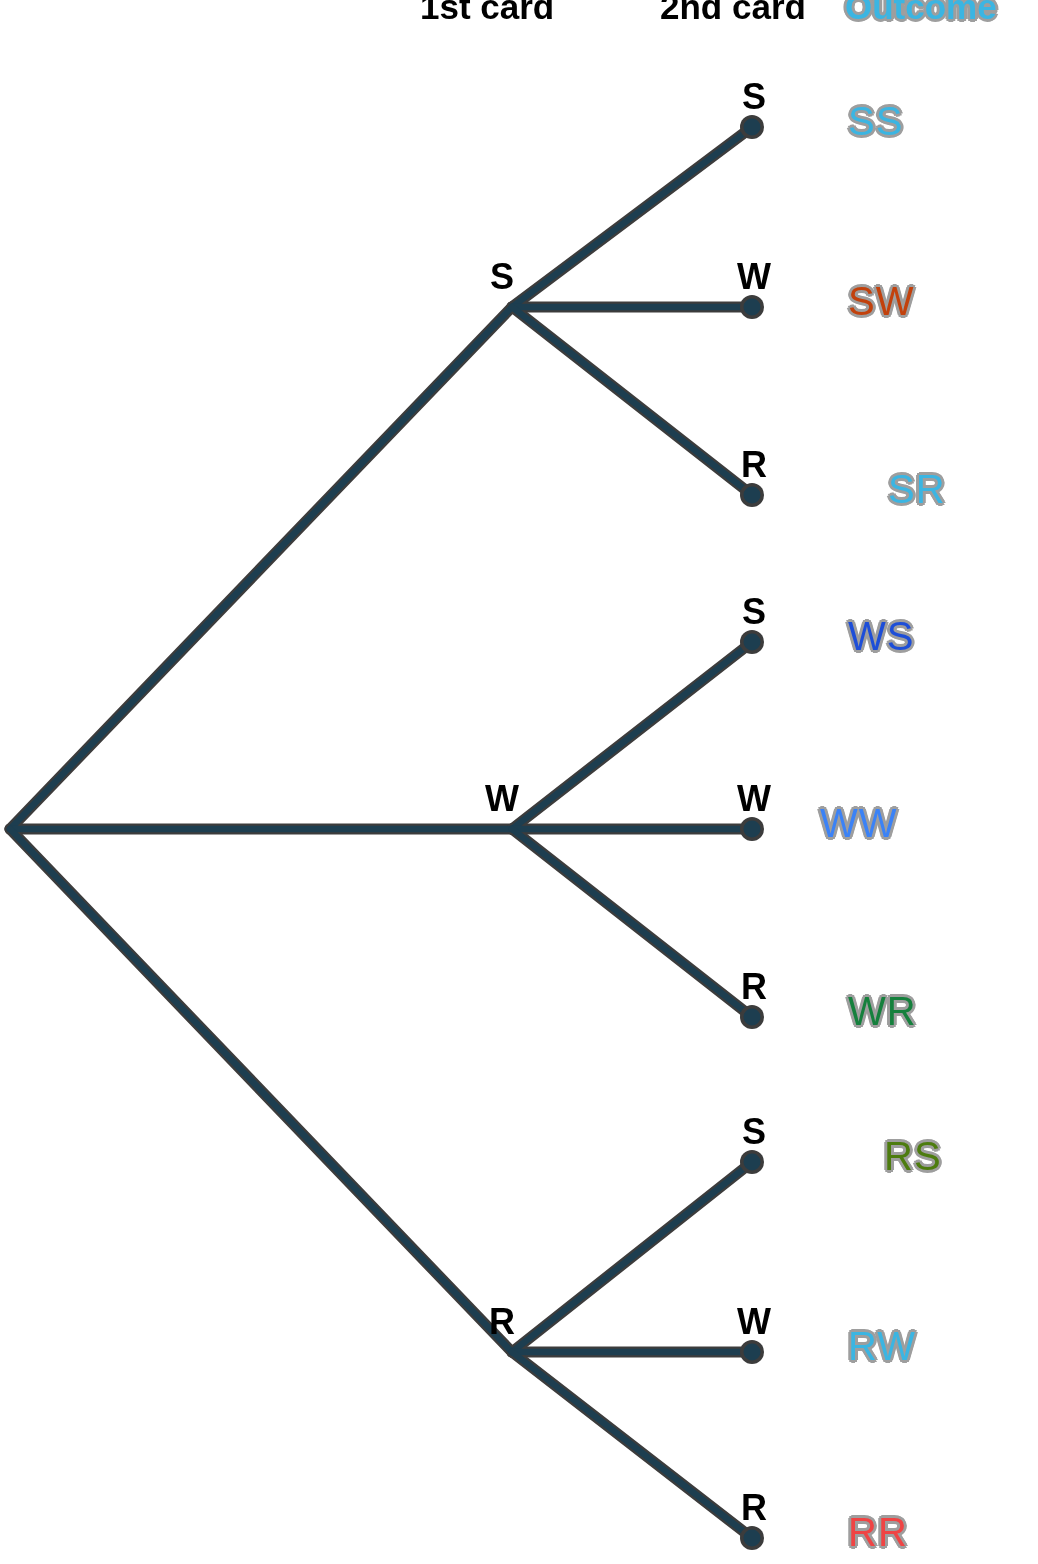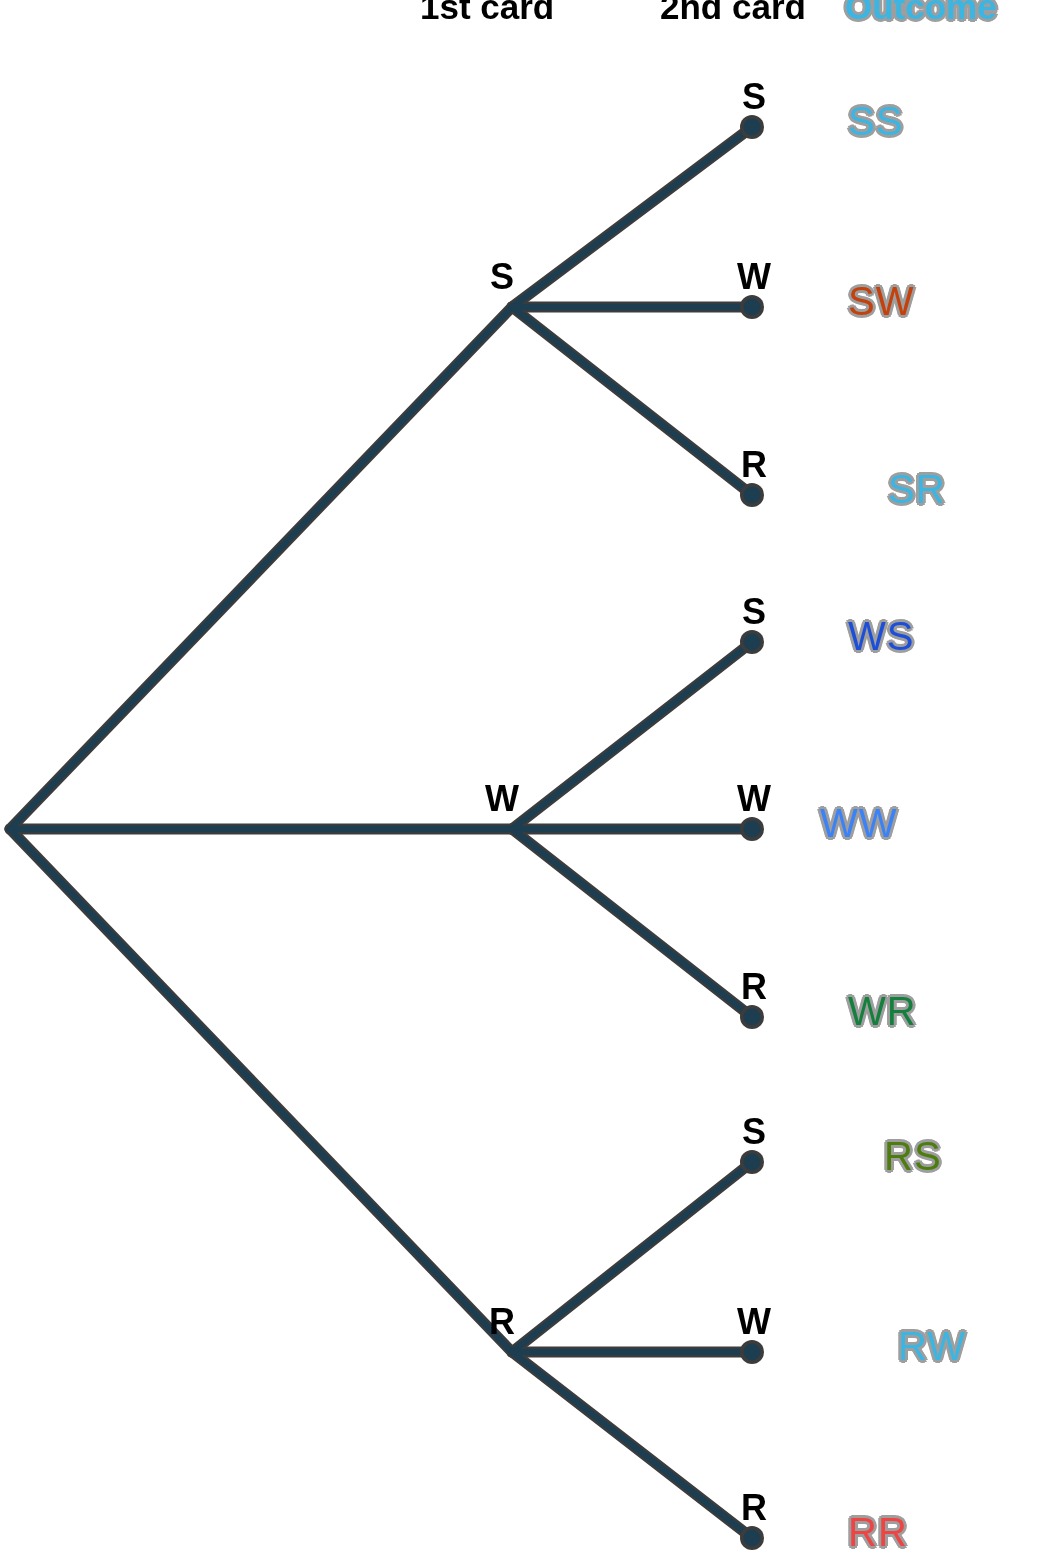--- a/index.html
+++ b/index.html
@@ -121,17 +121,17 @@
       <div class="letter" style="left: 754px; top: 630px; color: rgb(0, 0, 0);">S</div>
       <div class="outcome halo" style="left: 848px; top: 637px; color: #1d4ed8;">WS</div>
       <div class="letter" style="left: 754px; top: 817px; color: rgb(0, 0, 0);">W</div>
       <div class="outcome halo" style="left: 820px; top: 824px; color: #3b82f6;">WW</div>
       <div class="letter" style="left: 754px; top: 1005px; color: rgb(0, 0, 0);">R</div>
       <div class="outcome halo" style="left: 848px; top: 1012px; color: #15803d;">WR</div>
       <div class="letter" style="left: 502px; top: 1340px; color: rgb(0, 0, 0);">R</div>
       <div class="letter" style="left: 754px; top: 1150px; color: rgb(0, 0, 0);">S</div>
       <div class="outcome halo" style="left: 848px; top: 1157px; color: #4d7c0f; margin-left: 36px;">RS</div>
       <div class="letter" style="left: 754px; top: 1340px; color: rgb(0, 0, 0);">W</div>
-      <div class="outcome halo" style="left: 898px; top: 1347px; color: rgb(59, 181, 226);">RW</div>
+      <div class="outcome halo" style="left: 848px; top: 1347px; color: rgb(59, 181, 226);">RW</div>
       <div class="letter" style="left: 754px; top: 1526px; color: rgb(0, 0, 0);">R</div>
       <div class="outcome halo" style="left: 848px; top: 1533px; color: #ef4444;">RR</div>
     </div>
 </div>
 
 </body></html>

